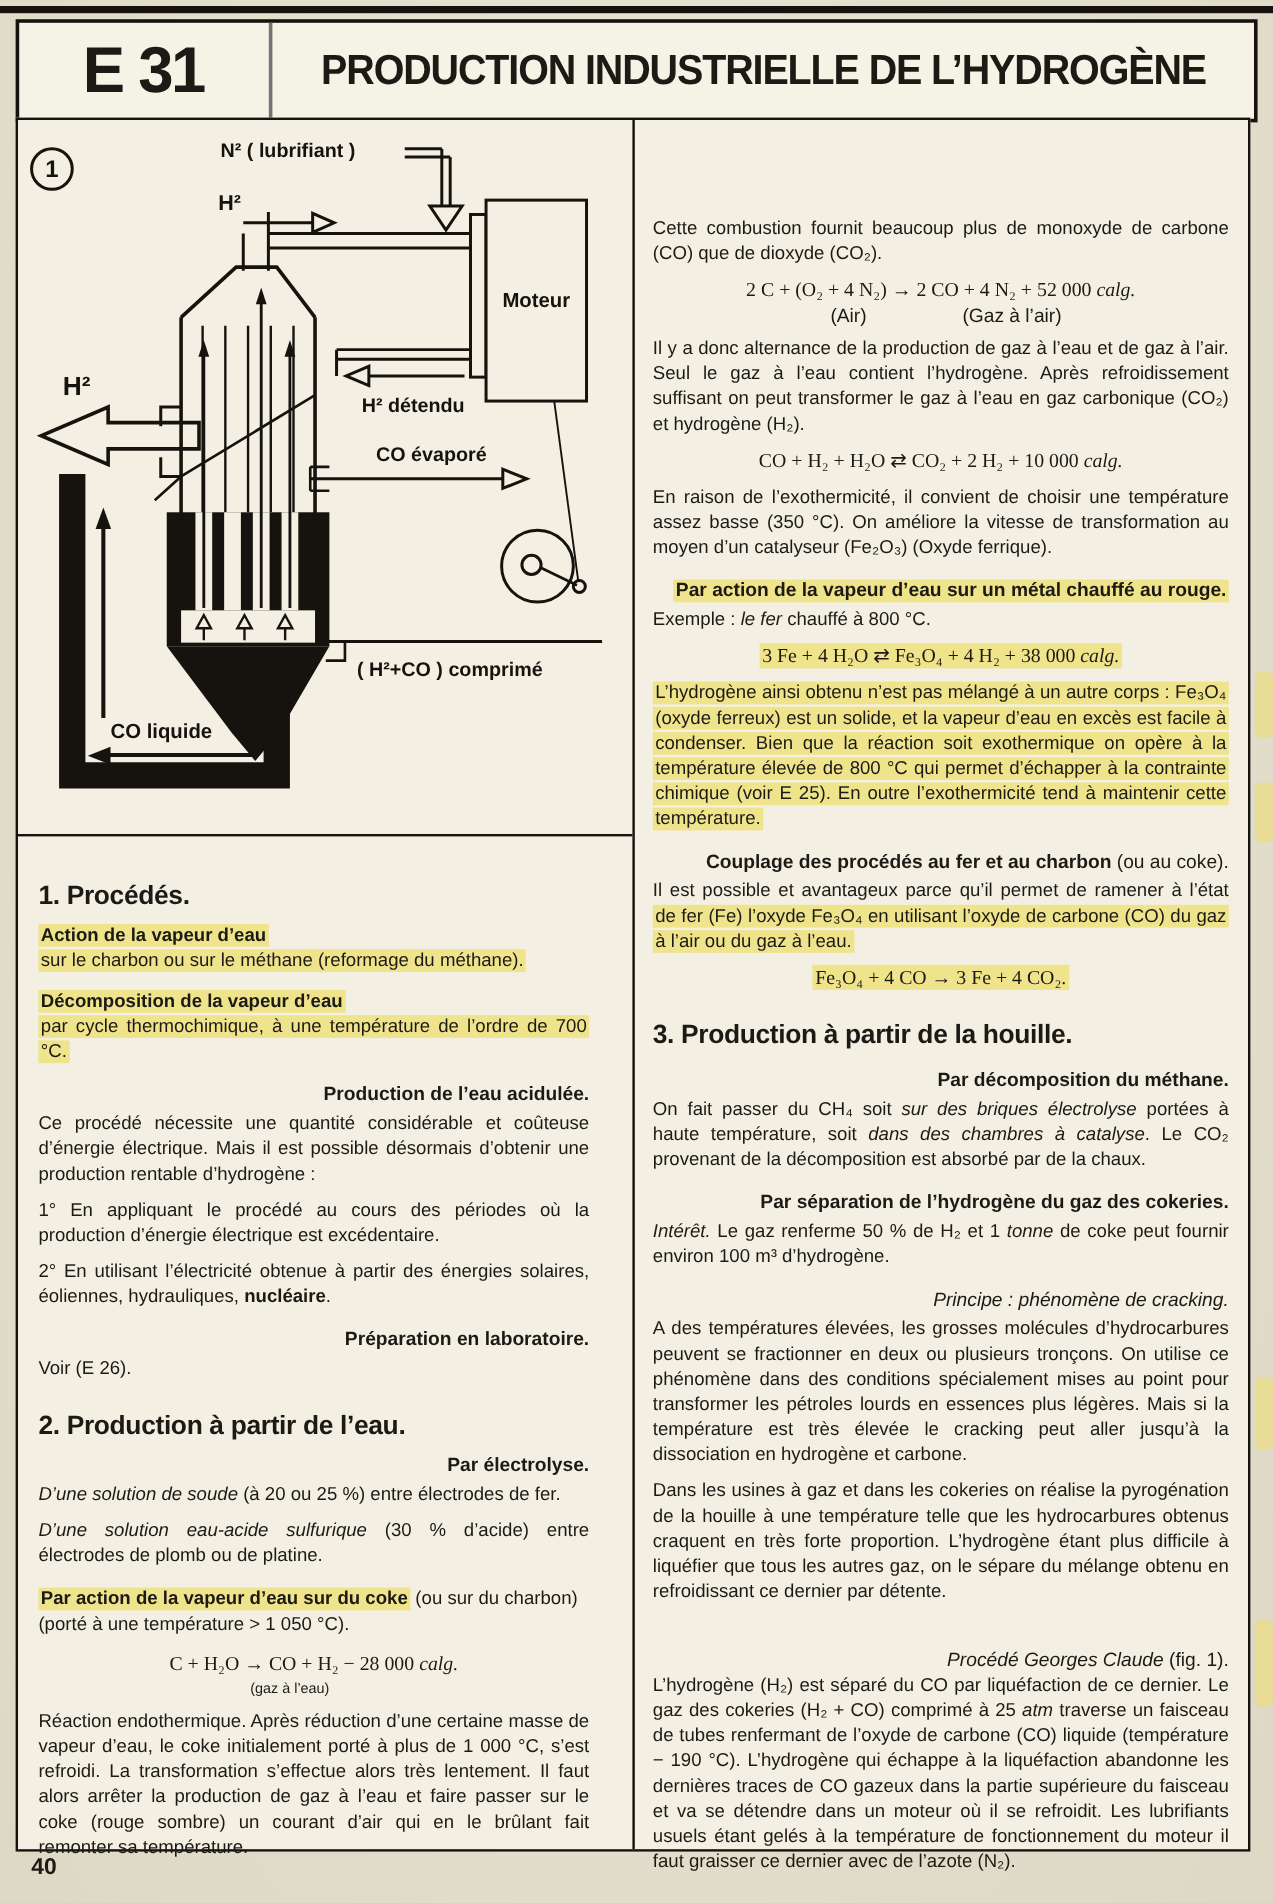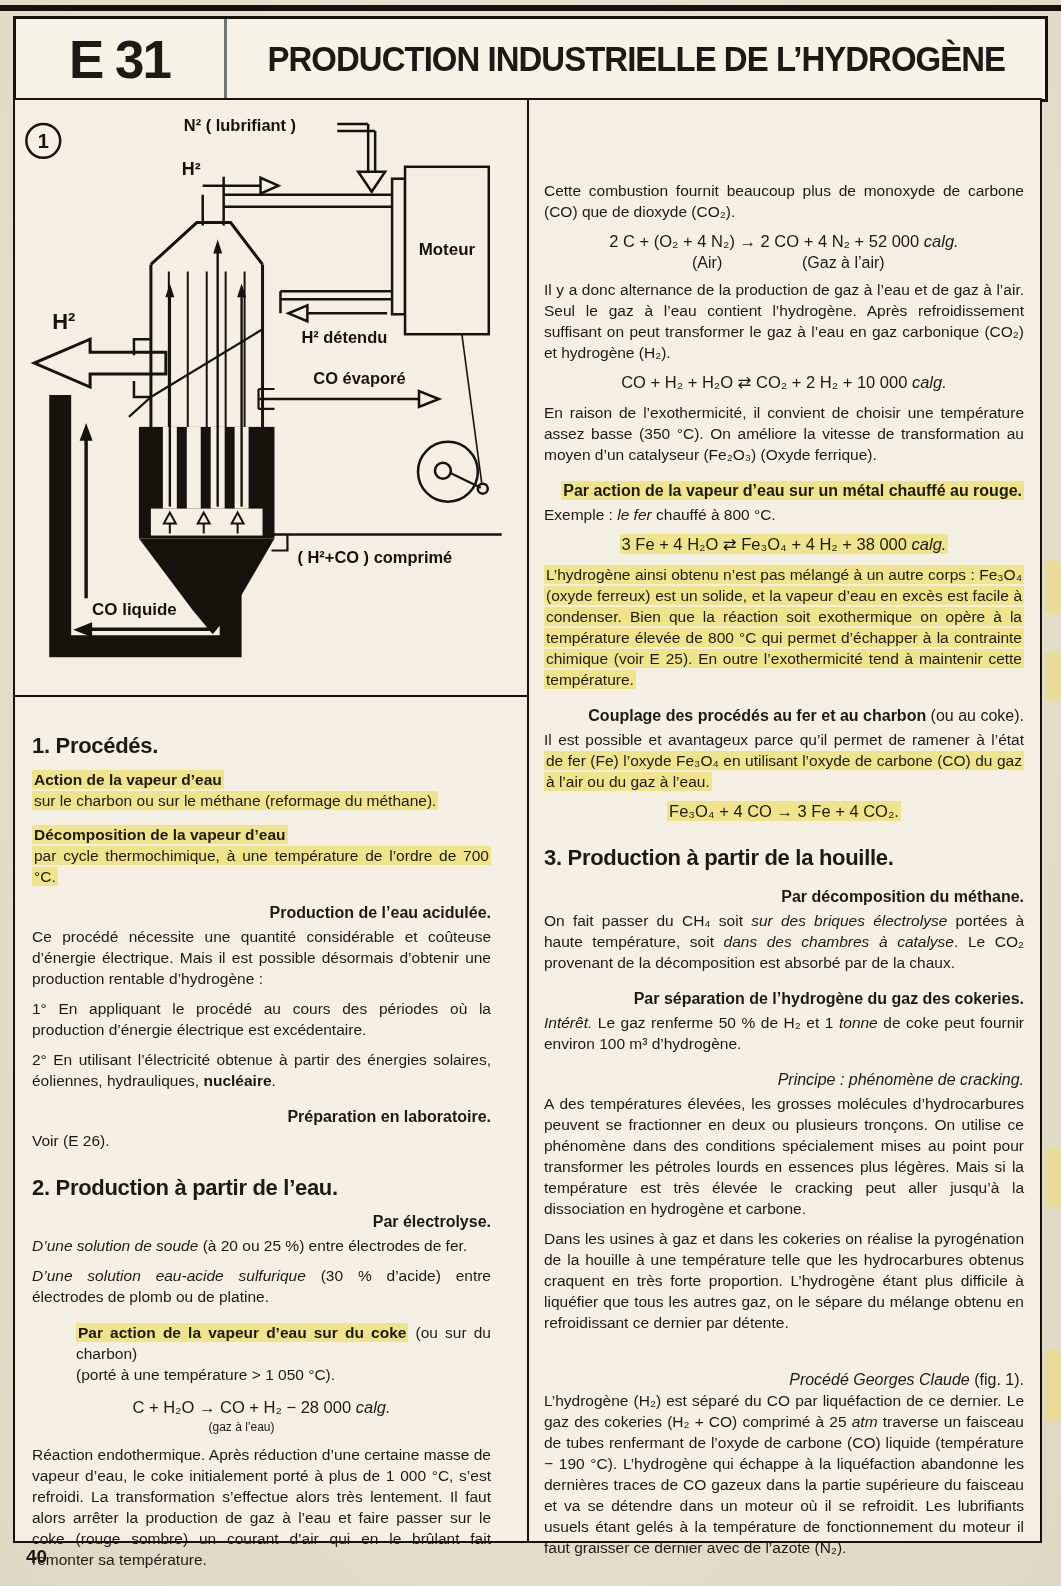--- a/index.html
+++ b/index.html
@@ -31,21 +31,21 @@
   svg text{font-family:"Liberation Sans","DejaVu Sans",sans-serif;fill:#16130e;}
   .left-text{padding:36px 36px 0 17px;}
   
   p{margin:0 0 9px 0;font-size:15.5px;line-height:21px;text-align:justify;}
   .sec{font-size:22px;font-weight:bold;margin:24px 0 10px 0;letter-spacing:-.3px;}
   .sec:first-child{margin-top:0;}
   .sub{font-size:16px;font-weight:bold;margin:15px 0 3px 0;line-height:21px;text-align:right;}
   .lead{margin-bottom:13px;}
   .b{font-weight:bold;}
   .it{font-style:italic;}
-  .eq{text-align:center;font-size:16.5px;margin:10px 0 10px 0;white-space:nowrap;}
+  .eq{text-align:center;font-size:16.5px;margin:10px 0 10px 0;white-space:nowrap;font-family:Liberation Serif, serif;}
   .eq .u{font-style:italic;}
   .eq-notes{position:relative;height:15px;font-size:16px;margin-top:-7px;margin-bottom:10px;}
   .eq-notes .n1{position:absolute;left:148px;}
   .eq-notes .n2{position:absolute;left:258px;}
   .eq-note-c{text-align:center;font-size:12px;margin:-7px 0 10px 0;padding-right:40px;}
   .hl{background:#efe48b;box-decoration-break:clone;-webkit-box-decoration-break:clone;padding:1px 2px;}
   .pagenum{position:absolute;left:26px;top:1546px;font-size:19px;font-weight:bold;}
   .smudge{position:absolute;right:0;width:15px;background:rgba(238,221,110,.55);border-radius:4px;}
 </style>
 </head>
@@ -179,21 +179,21 @@
 
       <div class="sub">Préparation en laboratoire.</div>
       <p>Voir (E 26).</p>
 
       <div class="sec">2.  Production à partir de l’eau.</div>
 
       <div class="sub" style="margin-top:0;">Par électrolyse.</div>
       <p><span class="it">D’une solution de soude</span><span> (à 20 ou 25 %) entre électrodes de fer.</span></p>
       <p><span class="it">D’une solution eau-acide sulfurique</span><span> (30 % d’acide) entre électrodes de plomb ou de platine.</span></p>
 
-      <p class="lead" style="margin-top:15px;margin-left:44px;"><span class="b hl">Par action de la vapeur d’eau sur du coke</span><span> (ou sur du charbon)</span><br><span>(porté à une température &gt; 1 050 °C).</span></p>
+      <p class="lead" style="margin-top:15px;"><span class="b hl">Par action de la vapeur d’eau sur du coke</span><span> (ou sur du charbon)</span><br><span>(porté à une température &gt; 1 050 °C).</span></p>
 
       <div class="eq"><span>C + H₂O → CO + H₂ − 28 000</span> <span class="u">calg.</span></div>
       <div class="eq-note-c">(gaz à l’eau)</div>
 
       <p>Réaction endothermique. Après réduction d’une certaine masse de vapeur d’eau, le coke initialement porté à plus de 1 000 °C, s’est refroidi. La transformation s’effectue alors très lentement. Il faut alors arrêter la production de gaz à l’eau et faire passer sur le coke (rouge sombre) un courant d’air qui en le brûlant fait remonter sa température.</p>
     </div>
   </div>
 
   <div class="col-right">
 

